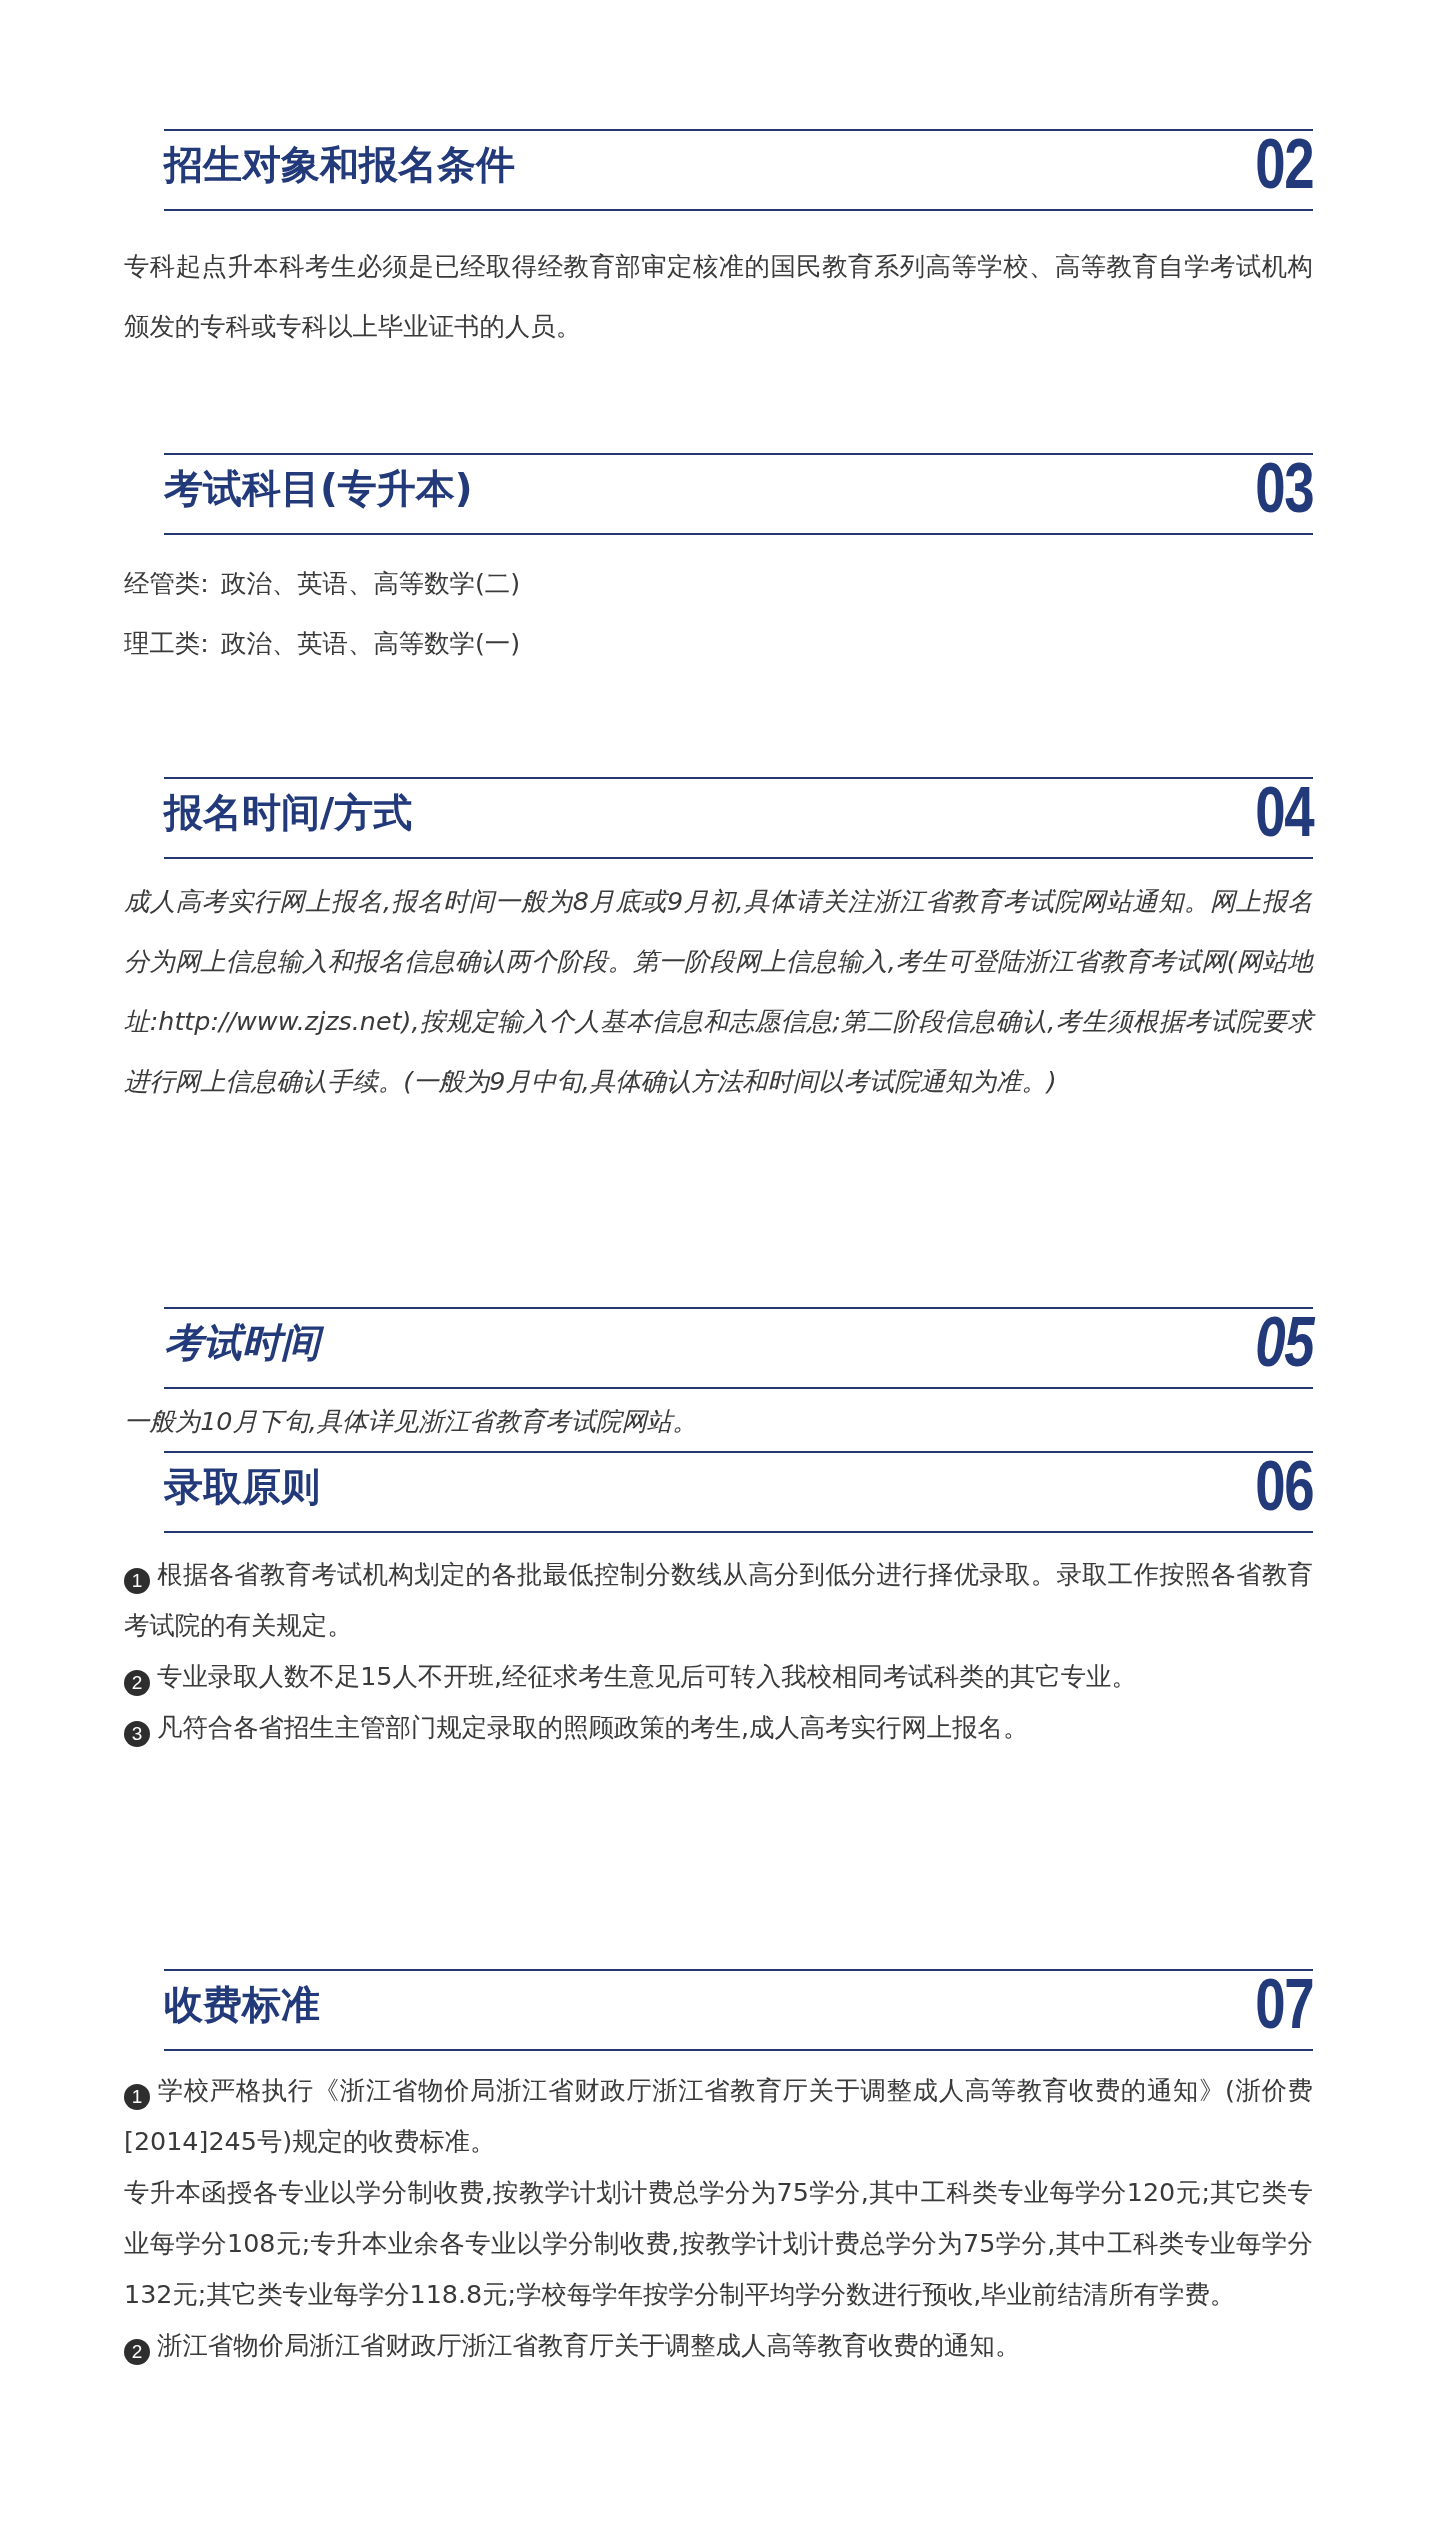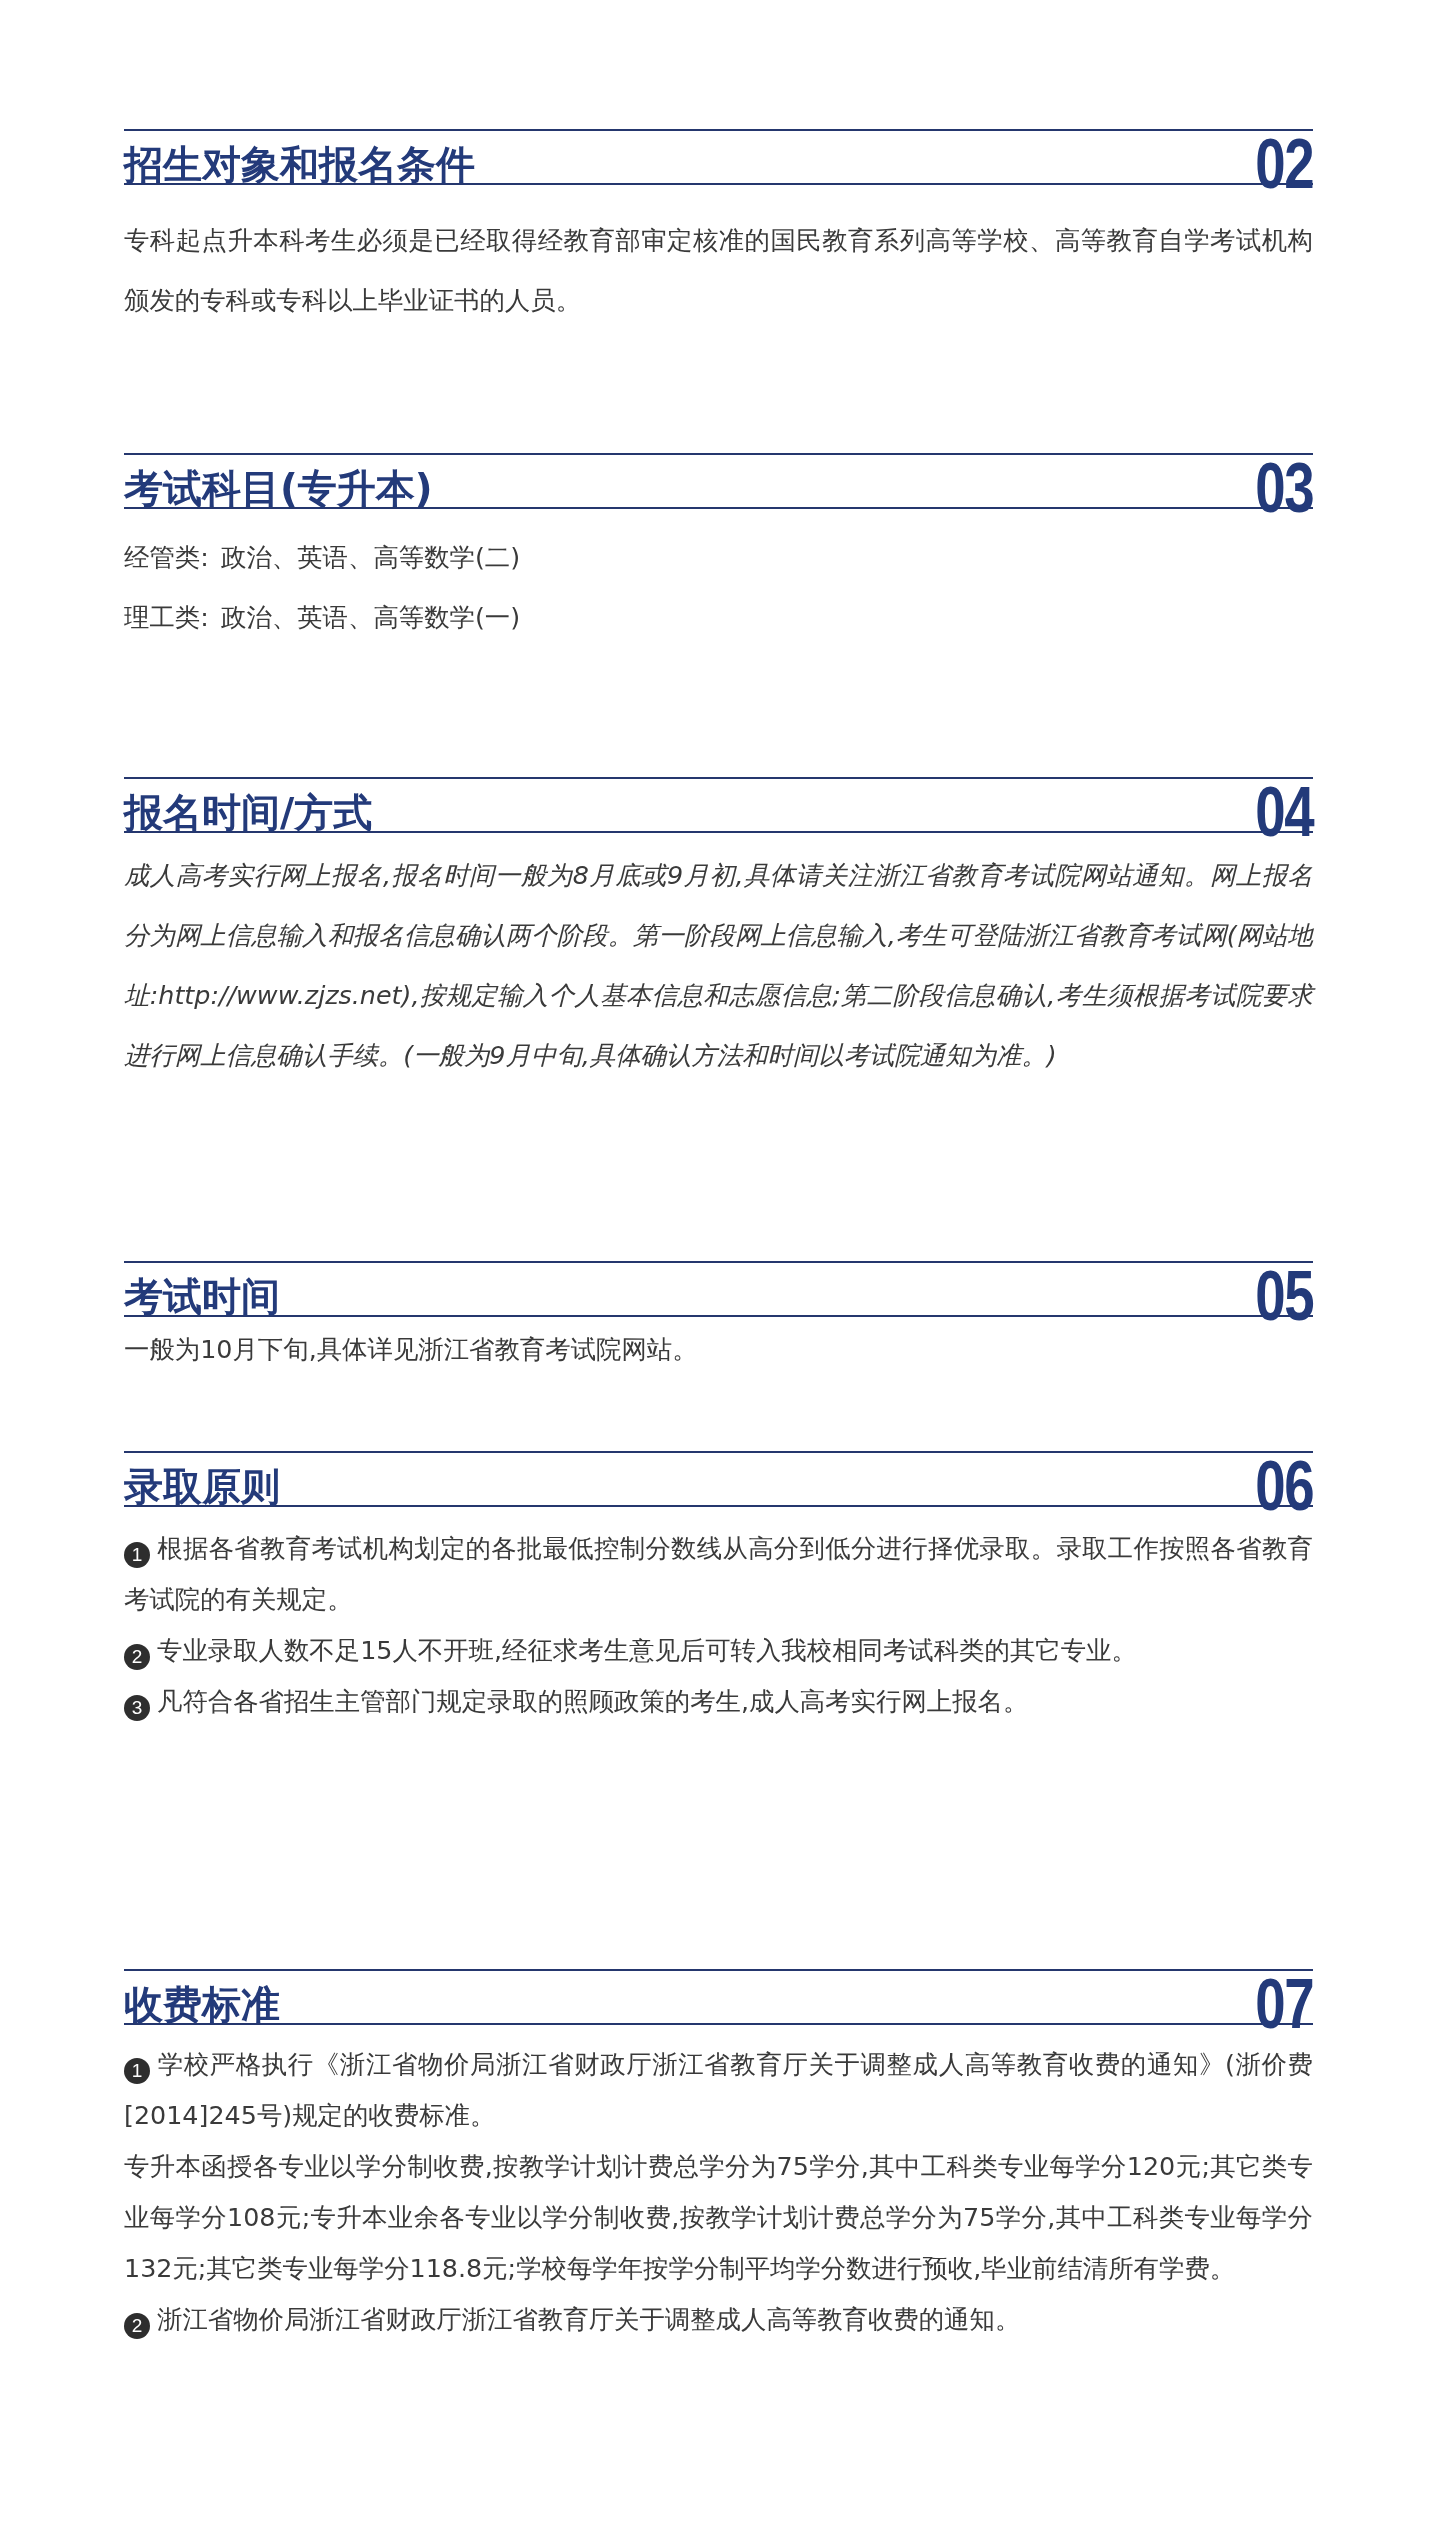--- a/index.html
+++ b/index.html
@@ -14,24 +14,25 @@
       overflow: hidden;
       font-family: "DejaVu Sans", "Liberation Sans", sans-serif;
     }
     .section {
       position: absolute;
       left: 124px;
       width: 1189px;
     }
     .sec-header {
       position: relative;
-      height: 56px;
+      height: 82px;
       border-top: 2.6px solid #25376e;
       border-bottom: 2.6px solid #25376e;
       box-sizing: border-box;
+      margin-left: 40px;
     }
     .sec-title {
       position: absolute;
       left: 0;
       top: 8.8px;
       font-size: 39px;
       line-height: 49px;
       font-weight: bold;
       color: #233a7a;
       letter-spacing: 0px;
@@ -111,21 +112,21 @@
 <section class="section" style="top:777px;">
   <div class="sec-header">
     <div class="sec-title">报名时间/方式</div>
     <div class="sec-num">04</div>
   </div>
   <div class="sec-body" style="margin-top:12.3px; line-height:60px;font-style:italic;">
     <p>成人高考实行网上报名,报名时间一般为8月底或9月初,具体请关注浙江省教育考试院网站通知。网上报名分为网上信息输入和报名信息确认两个阶段。第一阶段网上信息输入,考生可登陆浙江省教育考试网(网站地址:http://www.zjzs.net),按规定输入个人基本信息和志愿信息;第二阶段信息确认,考生须根据考试院要求进行网上信息确认手续。(一般为9月中旬,具体确认方法和时间以考试院通知为准。)</p>
   </div>
 </section>
 
-<section class="section" style="top:1261px;">
+<section class="section" style="top:1307px;font-style:italic;">
   <div class="sec-header">
     <div class="sec-title">考试时间</div>
     <div class="sec-num">05</div>
   </div>
   <div class="sec-body" style="margin-top:1.8px;">
     <p>一般为10月下旬,具体详见浙江省教育考试院网站。</p>
   </div>
 </section>
 
 <section class="section" style="top:1451px;">

